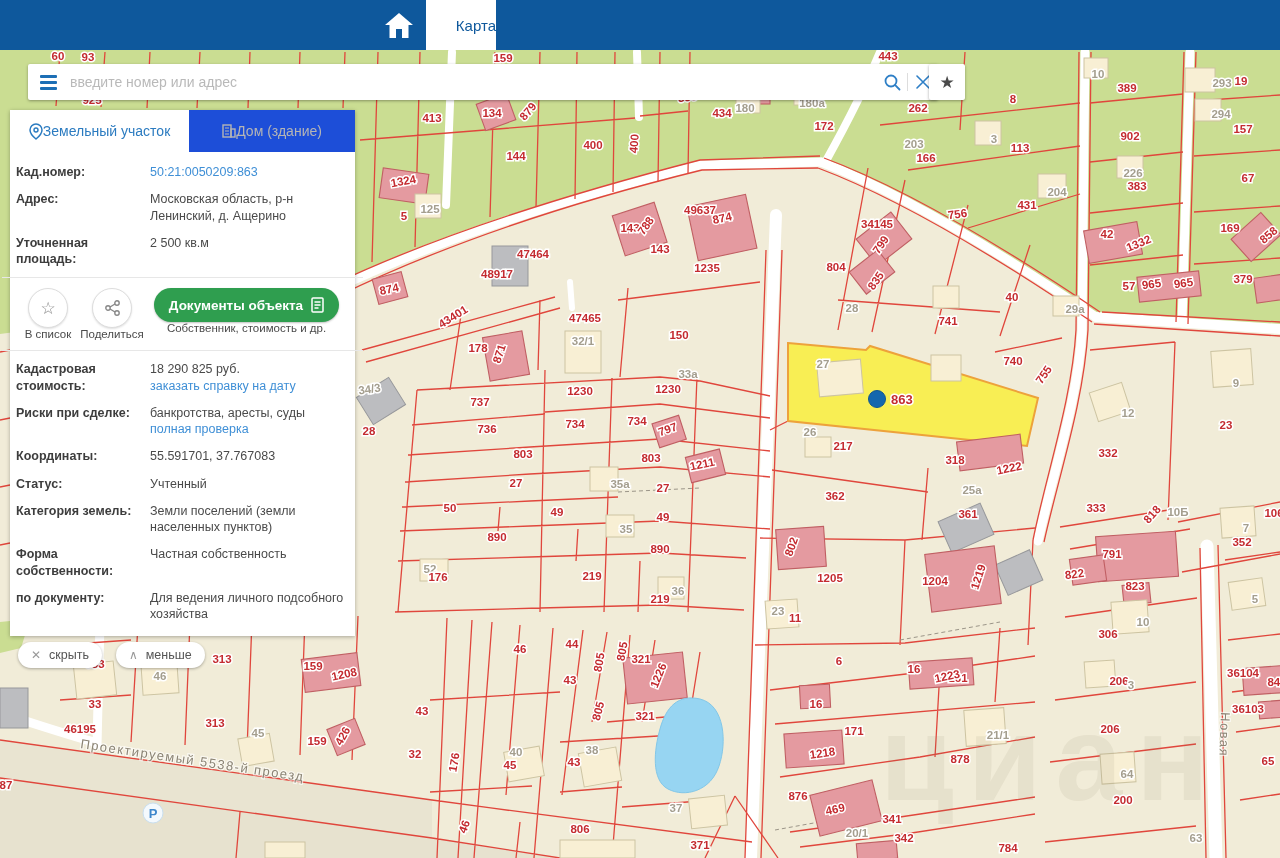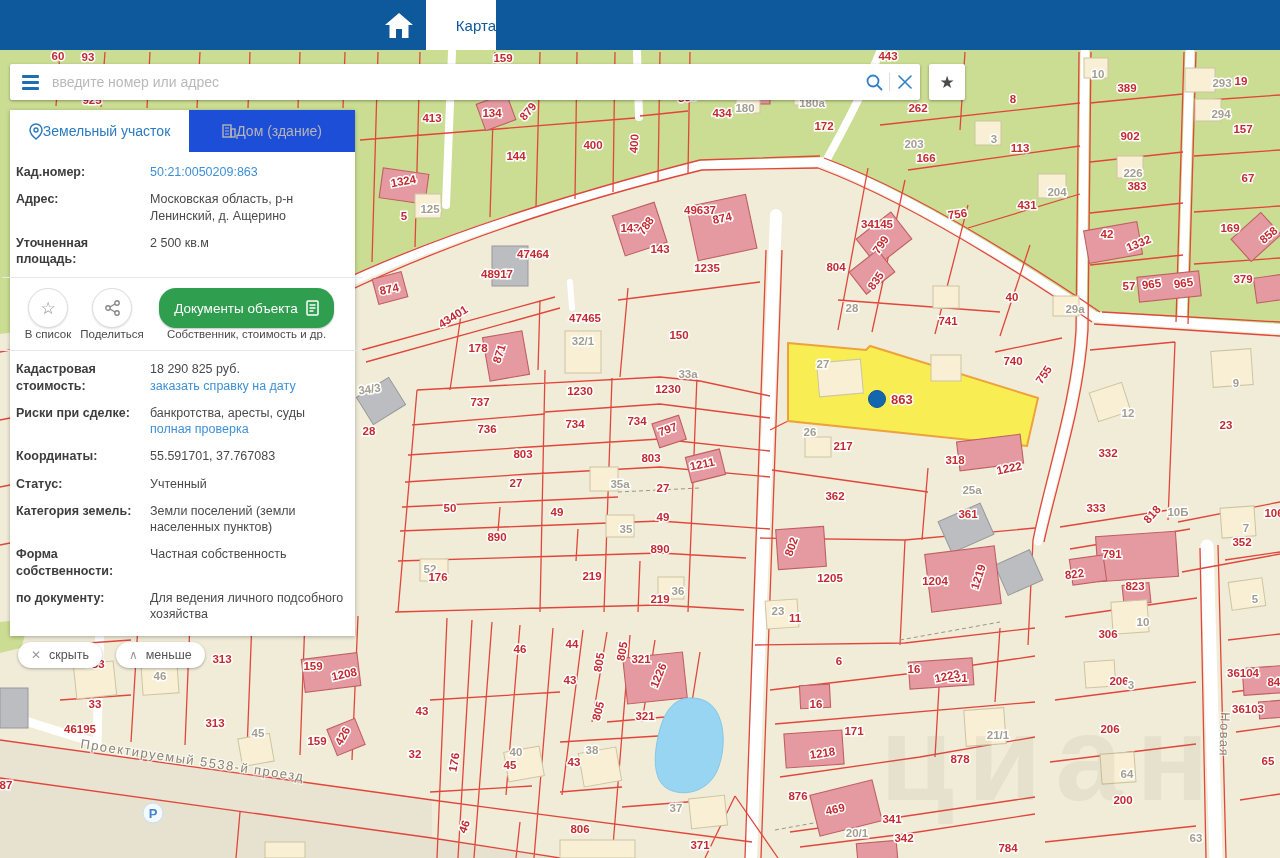--- a/index.html
+++ b/index.html
@@ -24,21 +24,21 @@
   .mnum{font-family:"Liberation Sans",sans-serif;font-size:13px;font-weight:bold;
         fill:#c42b30;stroke:#fff;stroke-width:3px;paint-order:stroke}
   .pk{font-family:"Liberation Sans",sans-serif;font-size:13px;font-weight:bold;fill:#3f87cc;text-anchor:middle}
   
   .topbar{position:absolute;left:0;top:0;width:1280px;height:50px;background:#0e589c;z-index:6}
   .home-btn{position:absolute;left:376px;top:0;width:46px;height:50px;
         display:flex;align-items:center;justify-content:center;cursor:pointer}
   .tab-karta{position:absolute;left:426px;top:0;width:70px;height:50px;background:#fff;
         color:#0e589c;font-size:15px;display:flex;align-items:center;justify-content:flex-end;cursor:pointer}
   
-  .searchbar{position:absolute;left:10px;top:64px;width:910px;height:36px;background:#fff;
+  .searchbar{position:absolute;left:28px;top:64px;width:910px;height:36px;background:#fff;
         border-radius:2px;box-shadow:0 1px 3px rgba(0,0,0,.35);z-index:6;display:flex;align-items:center}
   .burger{width:40px;height:36px;display:flex;flex-direction:column;justify-content:center;
         align-items:center;gap:3px;cursor:pointer;flex-shrink:0}
   .burger i{display:block;width:17px;height:3px;background:#1d6fb5;border-radius:1px}
   .searchbar input{flex:1;border:none;outline:none;font-size:14px;color:#444;
         font-family:"Liberation Sans",sans-serif;background:transparent}
   .searchbar input::placeholder{color:#b9b9b9}
   .sb-ico{width:30px;height:36px;display:flex;align-items:center;justify-content:center;cursor:pointer;flex-shrink:0}
   .sb-div{width:1px;height:18px;background:#ddd;flex-shrink:0}
   .star-btn{position:absolute;left:929px;top:64px;width:36px;height:36px;background:#fff;border-radius:2px;
@@ -57,21 +57,21 @@
   .row .val{color:#4a4a4a}
   .link{color:#3f8fd6;cursor:pointer}
   .hr{height:1px;background:#e7e7e7;margin:10px -14px}
   .actions{display:flex;align-items:flex-start;margin:2px 0 2px}
   .action{width:64px;text-align:center;cursor:pointer}
   .action-circle{width:38px;height:38px;border:1px solid #ddd;border-radius:50%;margin:0 auto;
         box-shadow:0 1px 2px rgba(0,0,0,.12);display:flex;align-items:center;justify-content:center;
         color:#888;font-size:17px;background:#fff}
   .action-label{font-size:11.5px;color:#4a4a4a;margin-top:0}
   .doc-wrap{flex:1;text-align:center}
-  .doc-btn{background:#2f9e4f;color:#fff;font-weight:normal;font-size:13.5px;height:40px;border-radius:17px;
+  .doc-btn{background:#2f9e4f;color:#fff;font-weight:bold;font-size:13.5px;height:34px;border-radius:17px;
         border:none;padding:0 15px;display:inline-flex;align-items:center;gap:8px;cursor:pointer;
         box-shadow:0 1px 2px rgba(0,0,0,.25);font-family:"Liberation Sans",sans-serif}
   .doc-caption{font-size:11.5px;color:#4a4a4a;}
   
   .pills{margin-top:6px;display:flex;gap:14px;padding-left:8px}
   .pill{height:26px;border-radius:13px;background:#fff;box-shadow:0 1px 3px rgba(0,0,0,.3);
         display:inline-flex;align-items:center;padding:0 13px;font-size:12.5px;color:#555;gap:8px;cursor:pointer}
   .pill .pic{color:#999;font-size:12px}
 </style>
 </head>

